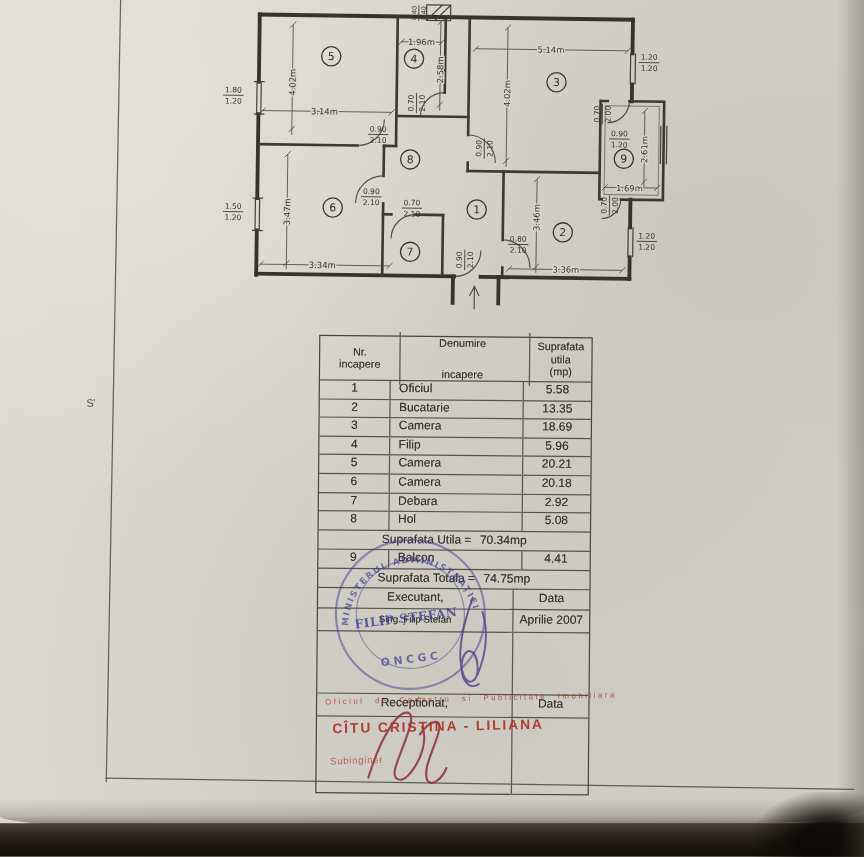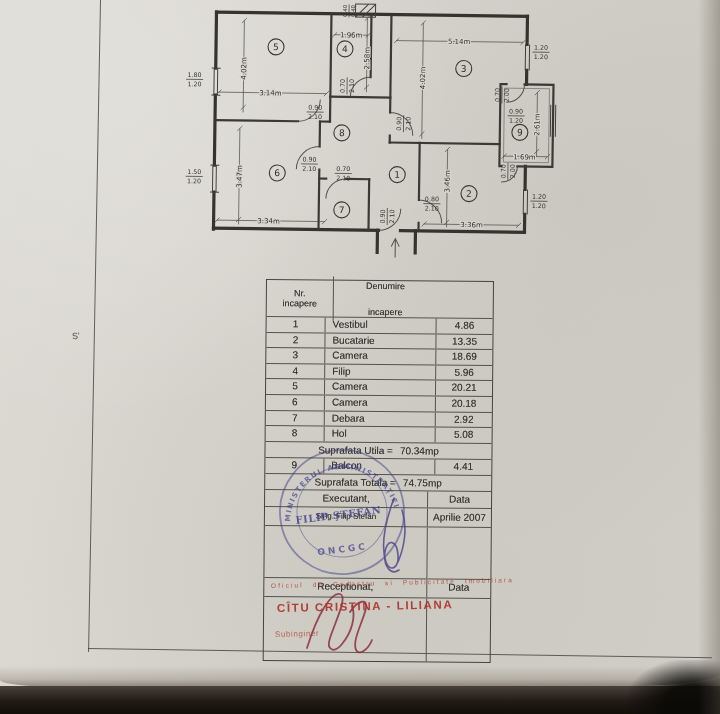--- a/index.html
+++ b/index.html
@@ -280,25 +280,29 @@
 <div class="dtable">
   <div class="trow thead">
     <div class="c c1">
         <span>Nr.</span>
         <span>incapere</span>
       </div>
     <div class="c c2">
         <span>Denumire</span>
         <span>incapere</span>
       </div>
+    <div class="c c3">
+        <span>Suprafata utila</span>
+        <span>(mp)</span>
+      </div>
   </div>
   <div class="trow">
       <div class="c c1">1</div>
-      <div class="c c2">Vestibul</div>
-      <div class="c c3">4.86</div>
+      <div class="c c2">Oficiul</div>
+      <div class="c c3">5.58</div>
     </div>
   <div class="trow">
       <div class="c c1">2</div>
       <div class="c c2">Bucatarie</div>
       <div class="c c3">13.35</div>
     </div>
   <div class="trow">
       <div class="c c1">3</div>
       <div class="c c2">Camera</div>
       <div class="c c3">18.69</div>

